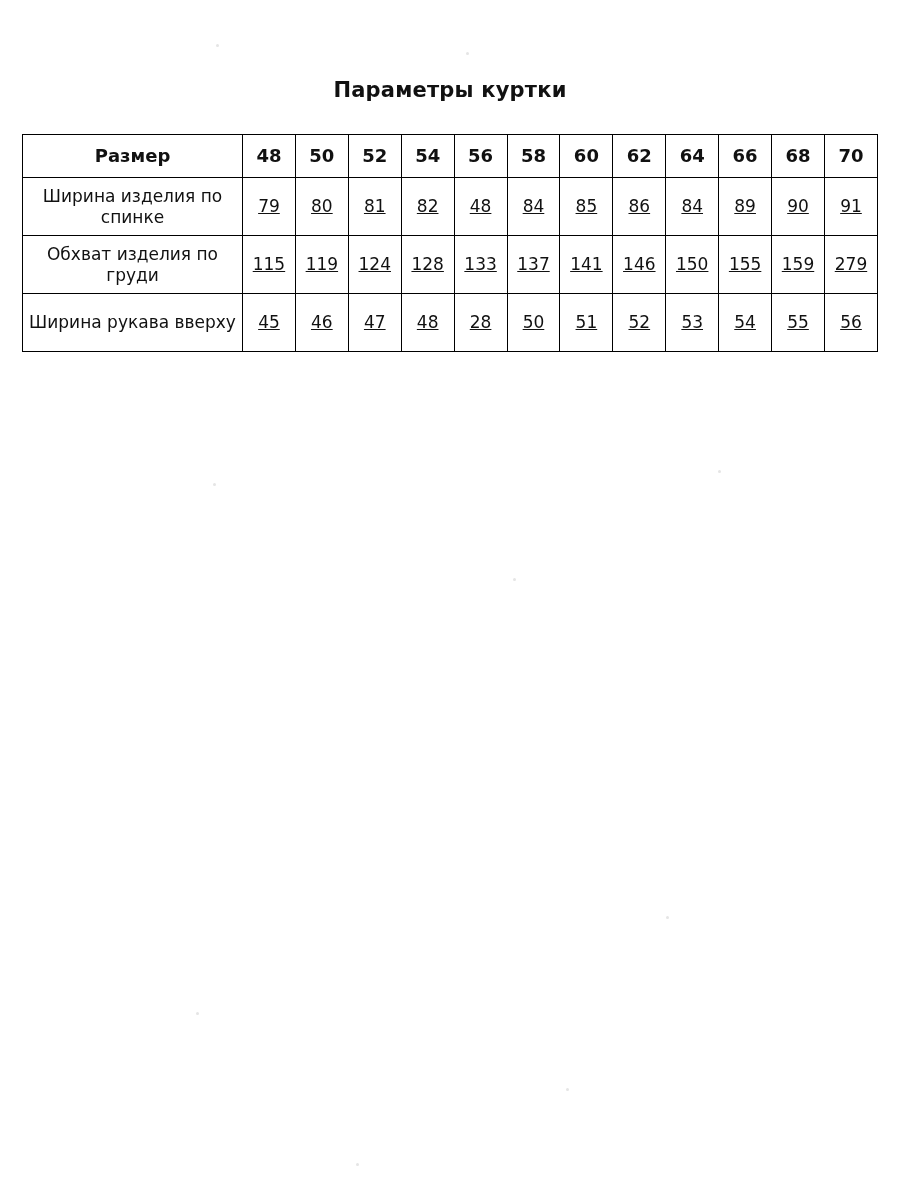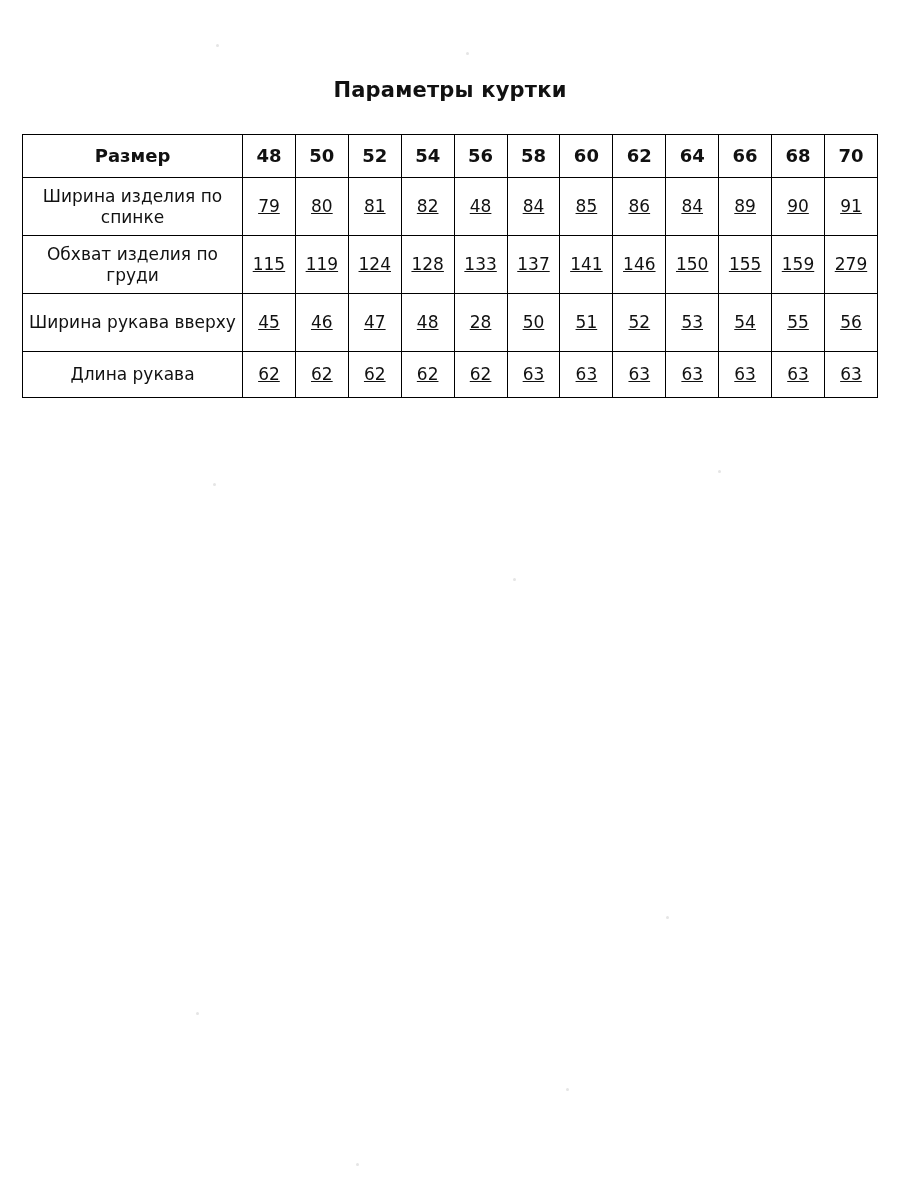--- a/index.html
+++ b/index.html
@@ -184,33 +184,18 @@
           <td class="num-cell">28</td>
           <td class="num-cell">50</td>
           <td class="num-cell">51</td>
           <td class="num-cell">52</td>
           <td class="num-cell">53</td>
           <td class="num-cell">54</td>
           <td class="num-cell">55</td>
           <td class="num-cell">56</td>
         </tr>
 
-        <tr>
-          <td class="row-label">Длина рукава</td>
-          <td class="num-cell">62</td>
-          <td class="num-cell">62</td>
-          <td class="num-cell">62</td>
-          <td class="num-cell">62</td>
-          <td class="num-cell">62</td>
-          <td class="num-cell">63</td>
-          <td class="num-cell">63</td>
-          <td class="num-cell">63</td>
-          <td class="num-cell">63</td>
-          <td class="num-cell">63</td>
-          <td class="num-cell">63</td>
-          <td class="num-cell">63</td>
-        </tr>
 
       </tbody>
     </table>
   </div>
 
 </div>
 
 </body></html>

